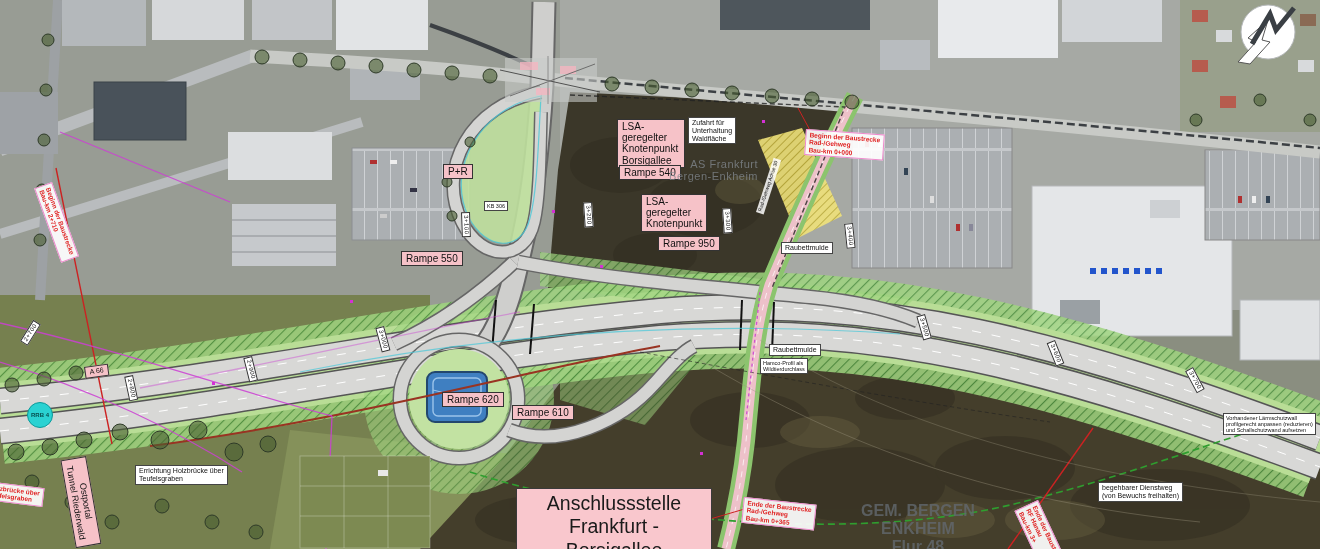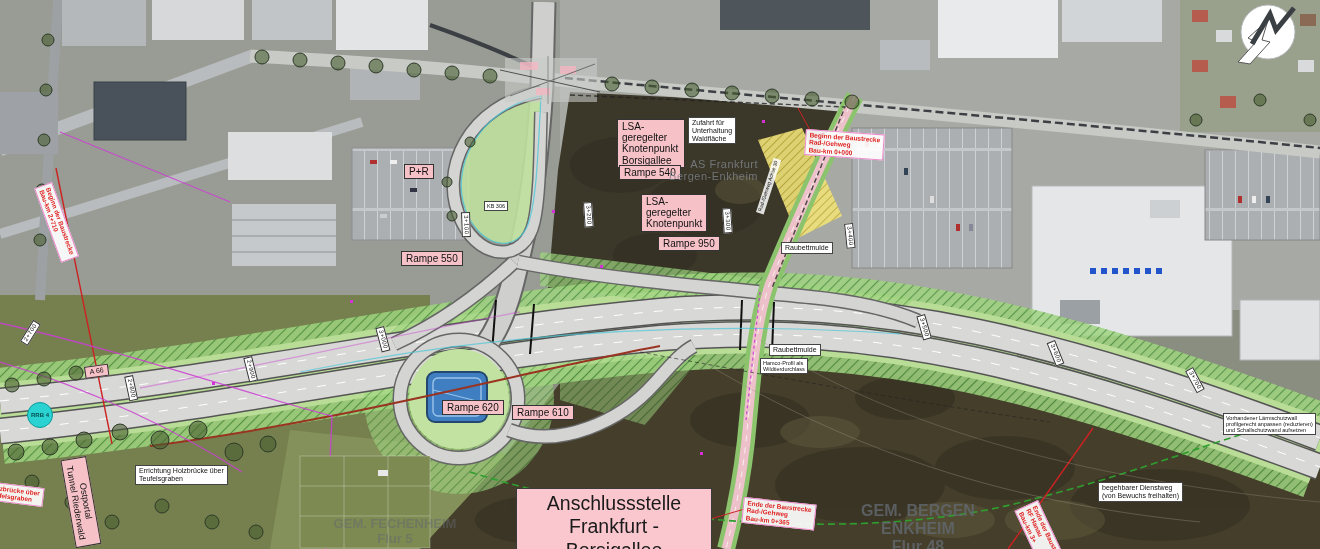--- a/index.html
+++ b/index.html
@@ -324,22 +324,22 @@
 </svg>
 
 <div class="lbl pink" style="left:617px;top:119px;width:58px">LSA-geregelter
 Knotenpunkt
 Borsigallee</div>
 <div class="lbl pink" style="left:619px;top:165px">Rampe 540</div>
 <div class="lbl pink" style="left:641px;top:194px;width:56px">LSA-geregelter
 Knotenpunkt</div>
 <div class="lbl pink" style="left:658px;top:236px">Rampe 950</div>
 <div class="lbl pink" style="left:401px;top:251px">Rampe 550</div>
-<div class="lbl pink" style="left:404px;top:164px">P+R</div>
-<div class="lbl pink" style="left:442px;top:400px">Rampe 620</div>
+<div class="lbl pink" style="left:443px;top:164px">P+R</div>
+<div class="lbl pink" style="left:442px;top:392px">Rampe 620</div>
 <div class="lbl pink" style="left:512px;top:405px">Rampe 610</div>
 <div class="lbl pink" style="left:84px;top:367px;transform:rotate(-8deg);font-size:7px">A 66</div>
 <div class="lbl pinkbig" style="left:516px;top:488px;width:170px">Anschlussstelle
 Frankfurt - Borsigallee</div>
 <div class="lbl pink" style="left:86px;top:456px;transform:rotate(80deg);font-size:9px;text-align:center;padding:2px 6px">Ostportal
 Tunnel Riederwald</div>
 
 <div class="lbl white" style="left:688px;top:117px">Zufahrt für
 Unterhaltung
 Waldfläche</div>
@@ -369,22 +369,20 @@
 RF Hanau
 Bau-km 3+</div>
 <div class="lbl red" style="left:-14px;top:481px;transform:rotate(7deg)">Holzbrücke über
 Teufelsgraben</div>
 
 <div class="lbl watermark" style="left:668px;top:158px;width:90px">AS Frankfurt
 Bergen-Enkheim</div>
 <div class="lbl gray" style="left:858px;top:502px;width:120px;font-size:16px">GEM. BERGEN
 ENKHEIM
 Flur 48</div>
-<div class="lbl gray" style="left:320px;top:517px;width:150px;font-size:13px;opacity:.6">GEM. FECHENHEIM
-Flur 5</div>
 
 <div class="circle-rrb" style="left:27px;top:402px">RRB 4</div>
 
 <div class="lbl chain" style="left:20px;top:341px;transform:rotate(-58deg)">2+700</div>
 <div class="lbl chain" style="left:133px;top:375px;transform:rotate(78deg)">2+800</div>
 <div class="lbl chain" style="left:252px;top:356px;transform:rotate(76deg)">2+900</div>
 <div class="lbl chain" style="left:384px;top:326px;transform:rotate(75deg)">3+000</div>
 <div class="lbl chain" style="left:470px;top:212px;transform:rotate(88deg)">3+100</div>
 <div class="lbl chain" style="left:592px;top:202px;transform:rotate(86deg)">3+200</div>
 <div class="lbl chain" style="left:731px;top:208px;transform:rotate(86deg)">3+300</div>

